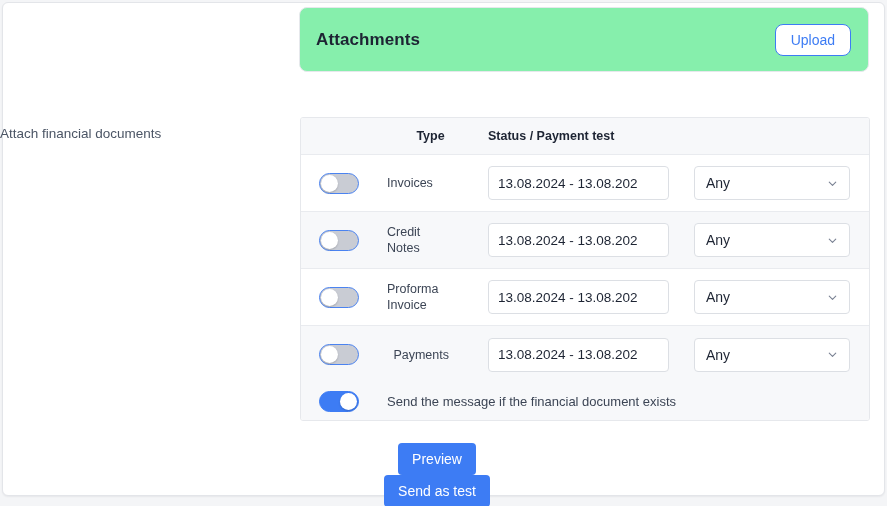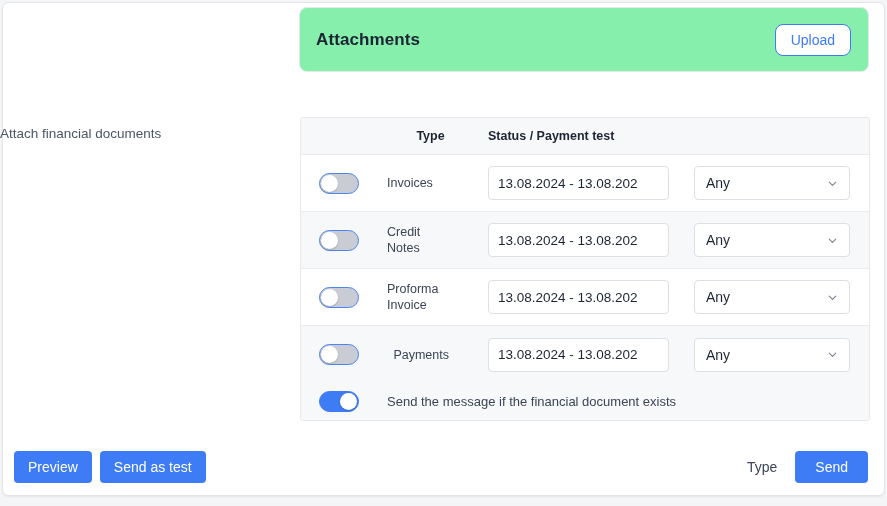--- a/index.html
+++ b/index.html
@@ -185,20 +185,21 @@
 
   
   .bottom-bar {
     position: absolute;
     left: 2px; right: 2px;
     top: 443px;
     height: 47px;
     display: flex;
     align-items: center;
     padding: 0 17px 0 12px;
+    flex-direction: column;
   }
   .btn-primary {
     background: #3d7cf4;
     color: #ffffff;
     border: none;
     border-radius: 4px;
     font-family: inherit;
     font-size: 14px;
     padding: 9px 14px;
     line-height: 1;

